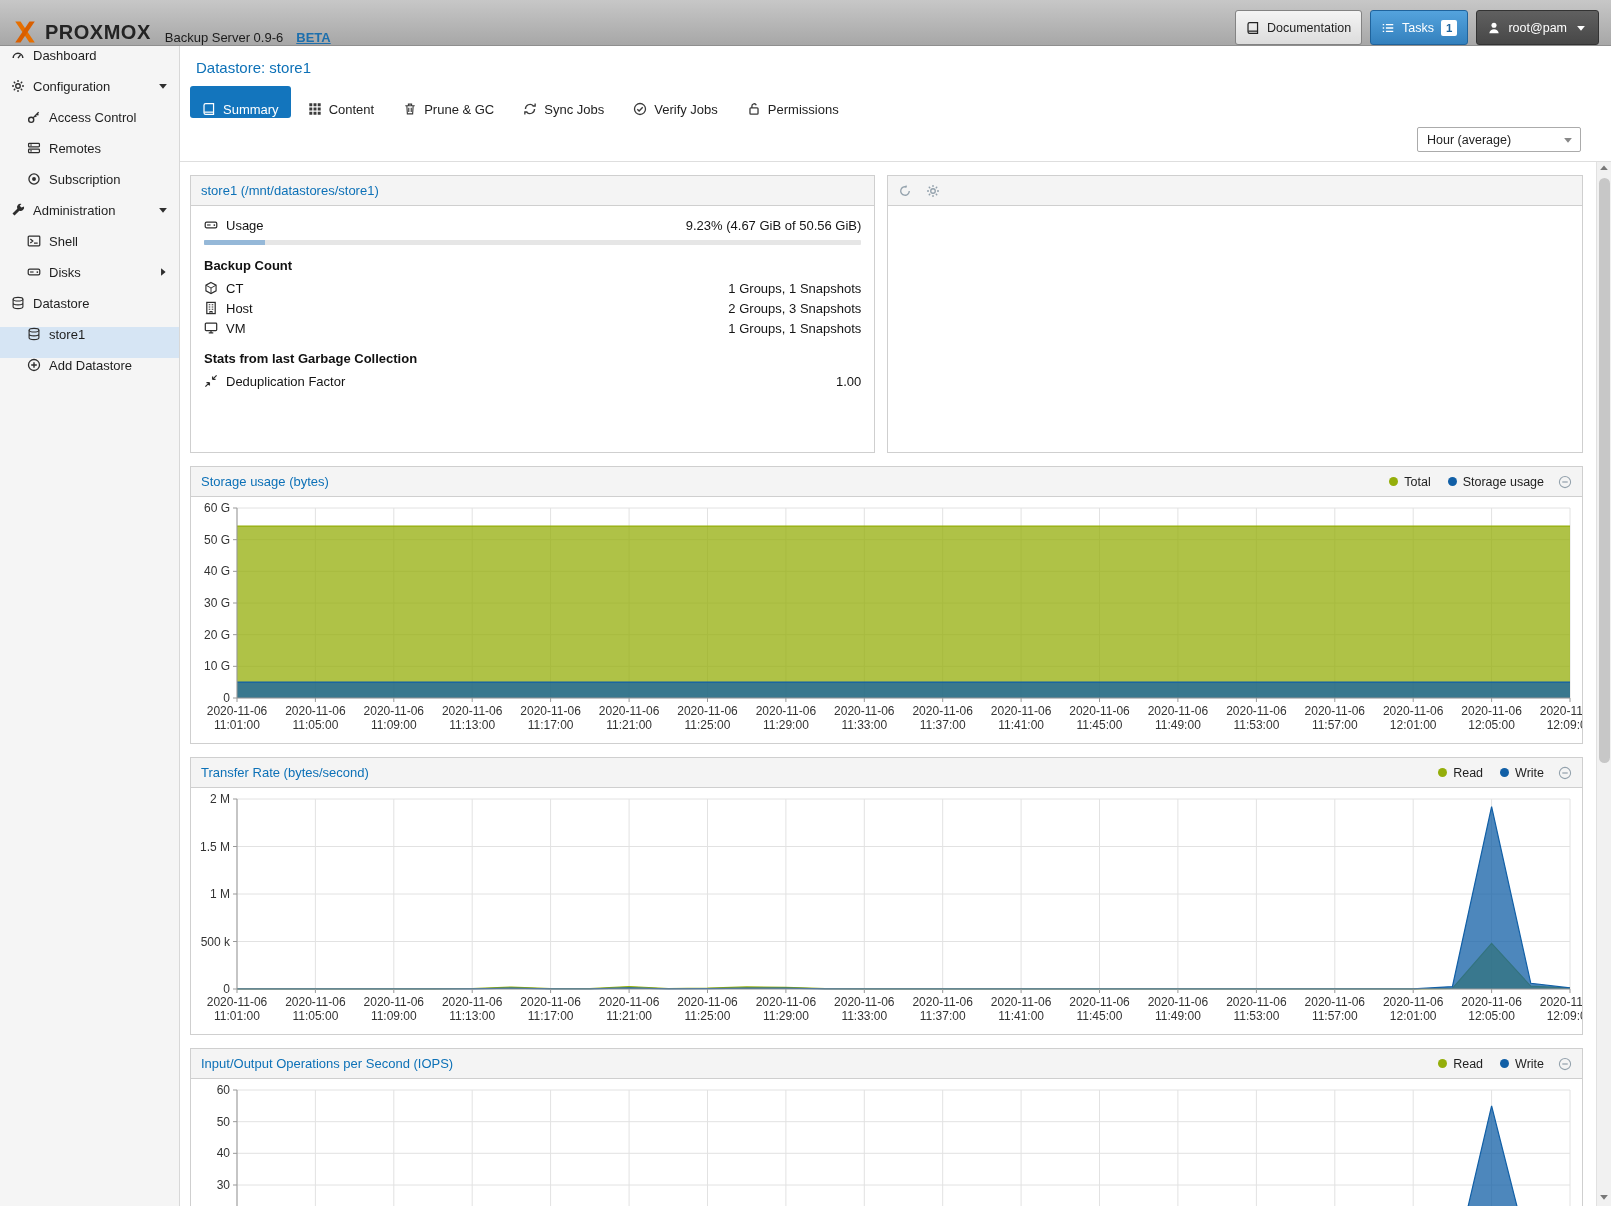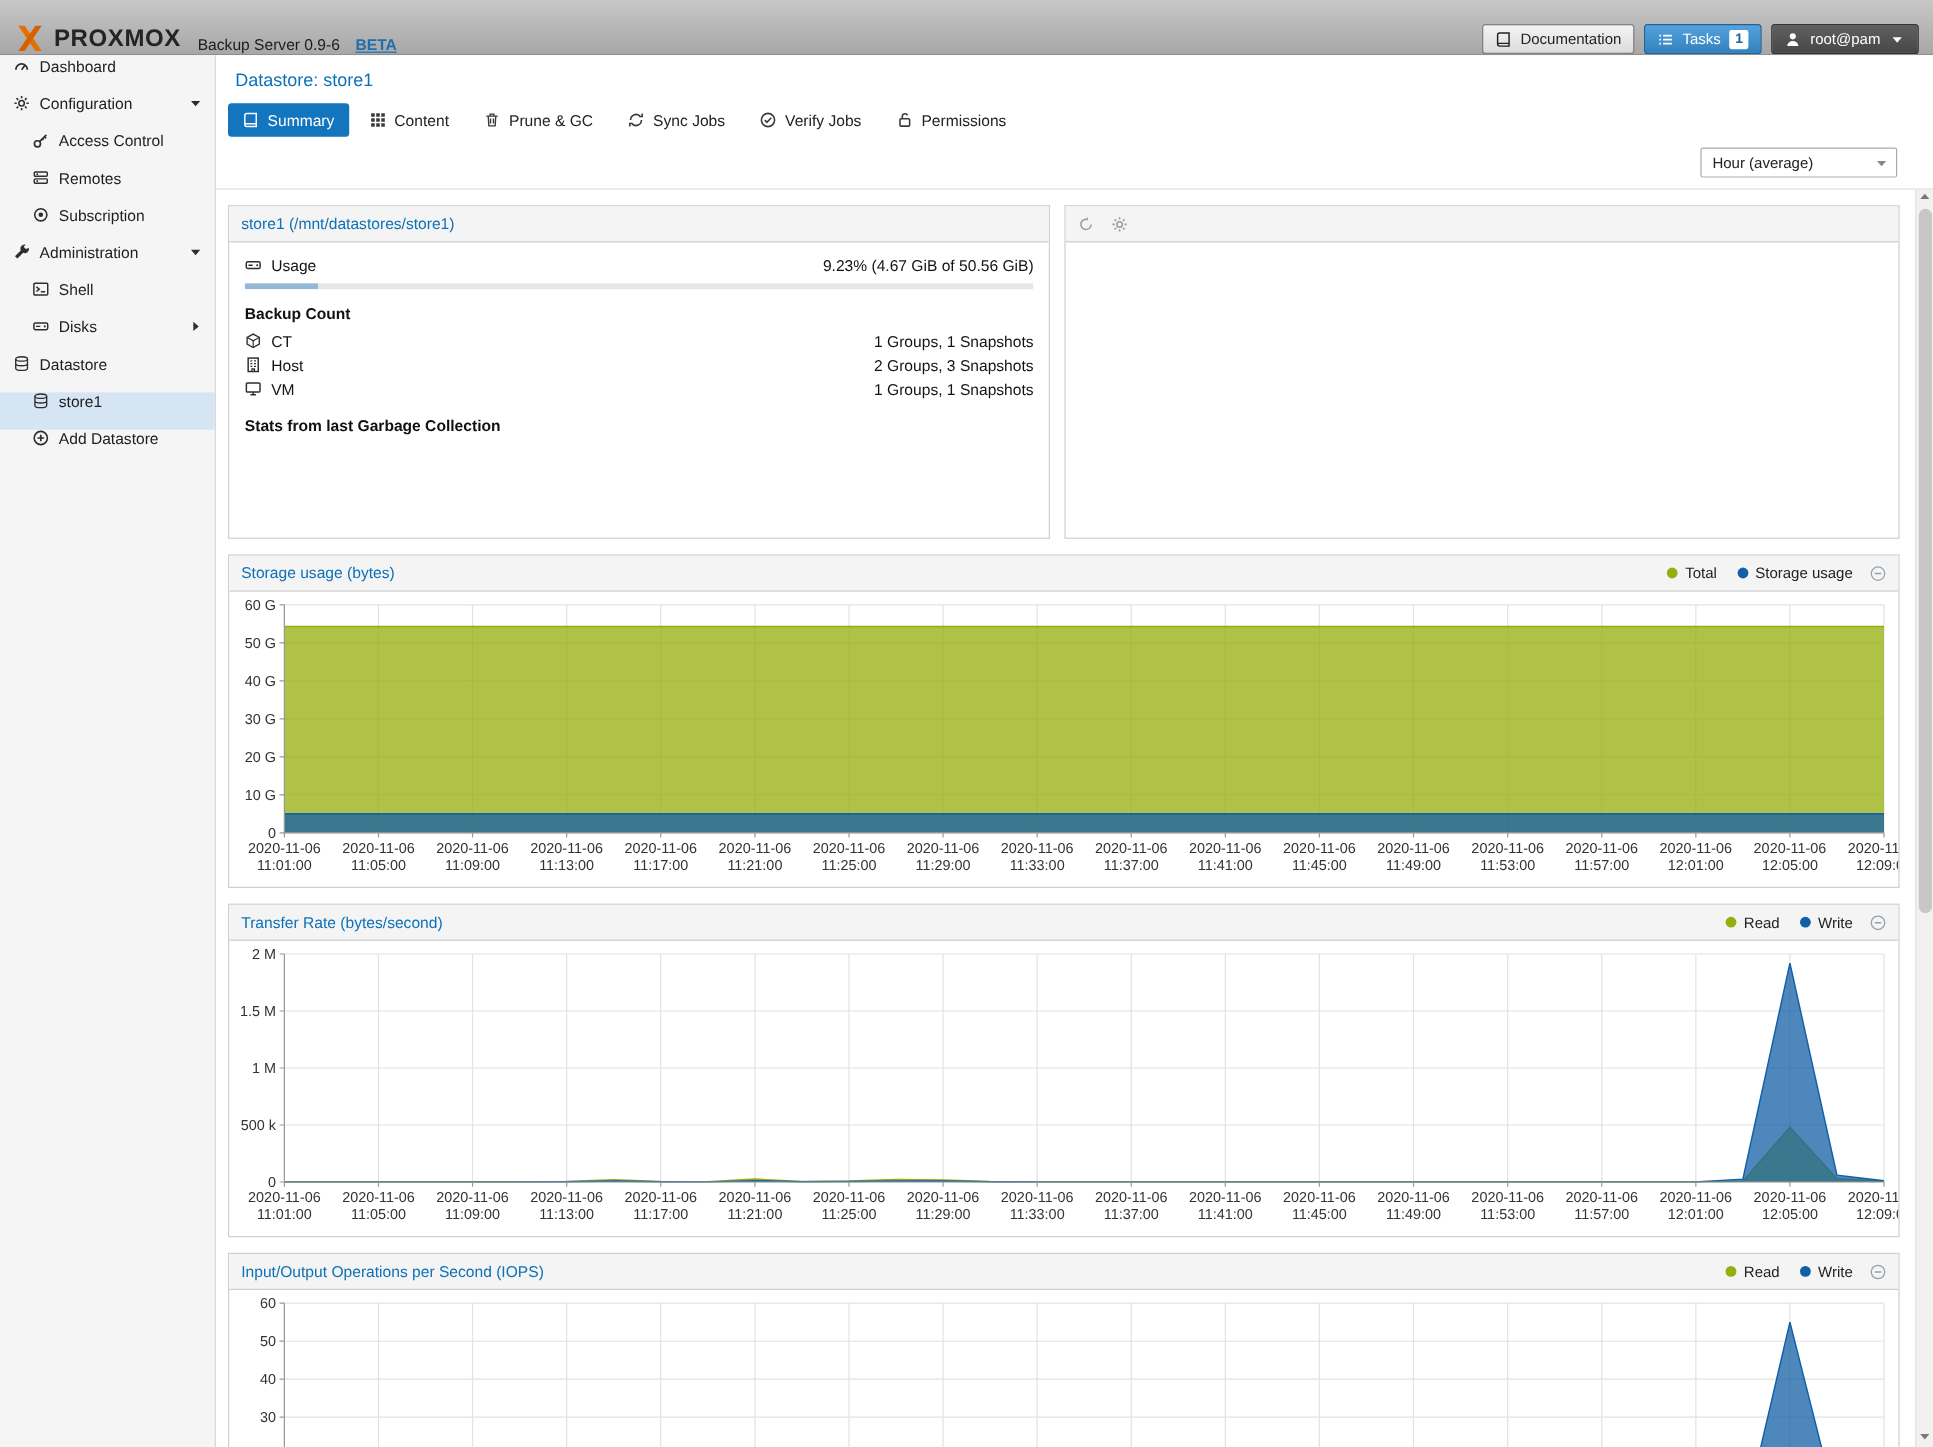--- a/index.html
+++ b/index.html
@@ -7,40 +7,40 @@
   body{font-family:"Liberation Sans","DejaVu Sans",sans-serif;background:#fff;color:#1a1a1a;font-size:13px}
   .app{display:flex;flex-direction:column;height:100%}
 
   
   .topbar{height:46px;flex:0 0 46px;background:linear-gradient(#c7c7c7,#a7a7a7);display:flex;align-items:flex-end;padding:0 12px;gap:8px;border-bottom:1px solid #8f8f8f}
   .brand{display:flex;align-items:center;gap:7px}
   .brand-text{font-size:20px;font-weight:bold;color:#242424;letter-spacing:.5px}
   .product{font-size:13px;color:#1c1c1c;margin-left:6px}
   .beta{color:#1d6fad;font-weight:bold;text-decoration:underline;margin-left:5px;cursor:pointer;font-size:13px}
   .top-spacer{flex:1}
-  .tbtn{display:inline-flex;align-items:center;gap:7px;height:25px;padding:0 10px;font-size:12.5px;border:1px solid #838383;border-radius:3px;background:linear-gradient(#f4f4f4,#dcdcdc);color:#222;cursor:pointer;font-family:inherit}
+  .tbtn{display:inline-flex;align-items:center;gap:7px;height:35px;padding:0 10px;font-size:12.5px;border:1px solid #838383;border-radius:3px;background:linear-gradient(#f4f4f4,#dcdcdc);color:#222;cursor:pointer;font-family:inherit}
   .tbtn.tasks{background:linear-gradient(#54a3dd,#3380bd);border-color:#1f639c;color:#fff}
   .badge{background:#fff;color:#1f639c;font-weight:bold;font-size:11.5px;border-radius:2px;padding:0 5px;line-height:16px}
   .tbtn.user{background:linear-gradient(#606060,#474747);border-color:#333;color:#fff}
   .tbtn .i{display:inline-flex}
 
   
   .main{flex:1;display:flex;min-height:0}
   .sidebar{width:180px;flex:0 0 180px;background:#f5f5f5;border-right:1px solid #d8d8d8;padding-top:2px}
   .nav-item{display:flex;height:31px;padding:0 9px 0 11px;font-size:13px;color:#1e1e1e;cursor:pointer;gap:8px}
   .nav-item .lbl{flex:1;white-space:nowrap}
   .nav-item.child{padding-left:27px}
   .nav-item.selected{background:#d6e5f4}
   .nav-item .i{color:#2e2e2e;display:inline-flex}
   .caret{color:#6e6e6e;display:inline-flex}
 
   .content{flex:1;position:relative;min-width:0;display:flex;flex-direction:column;background:#fff}
   .page-title{color:#0d71b7;font-size:15px;font-weight:400;padding:13px 16px 0}
   .tabs{display:flex;gap:5px;padding:10px 10px 9px;align-items:center}
-  .tab{display:inline-flex;align-items:center;gap:7px;height:28px;padding:0 12px;border:0;background:transparent;font-size:13px;color:#222;cursor:pointer;border-radius:3px;font-family:inherit}
+  .tab{display:inline-flex;gap:7px;height:28px;padding:16px 12px;border:0;background:transparent;font-size:13px;color:#222;cursor:pointer;border-radius:3px;font-family:inherit}
   .tab .i{color:#3b3b3b;display:inline-flex}
   .tab.active{background:#1375bd;color:#fff}
   .tab.active .i{color:#fff}
   .range-row{display:flex;justify-content:flex-end;padding:0 30px 9px 16px;border-bottom:1px solid #dedede}
   .combo{width:164px;height:25px;border:1px solid #ababab;border-radius:2px;background:#fff;display:flex;align-items:center;padding:0 5px 0 9px;font-size:12.5px;color:#222;cursor:pointer}
   .combo .lbl{flex:1}
   .combo .caret{color:#888}
 
   .scrollwrap{flex:1;position:relative;min-height:0;overflow:hidden}
   .panels{position:absolute;top:0;left:0;right:15px;bottom:0;padding:13px 13px 13px 10px;display:flex;flex-direction:column;gap:13px;overflow:hidden}
@@ -360,20 +360,29 @@
                   <span class="i">
                       <svg viewBox="0 0 16 16" width="14" height="14">
                         <rect x="1.5" y="2.4" width="13" height="8.6" rx="1" fill="none" stroke="currentColor" stroke-width="1.4"></rect>
                         <path d="M5.4 13.6h5.2M8 11v2.6" stroke="currentColor" stroke-width="1.4"></path>
                       </svg>
                     </span>
                   <span>VM</span>
                   <span class="val">1 Groups, 1 Snapshots</span>
                 </div>
                 <div class="sec">Stats from last Garbage Collection</div>
+                <div class="krow">
+                  <span class="i">
+                      <svg viewBox="0 0 16 16" width="14" height="14">
+                        <path d="M14.4 1.6L9.8 6.2M9.8 6.2V2.8M9.8 6.2h3.4M1.6 14.4l4.6-4.6M6.2 9.8v3.4M6.2 9.8H2.8" fill="none" stroke="currentColor" stroke-width="1.4"></path>
+                      </svg>
+                    </span>
+                  <span>Deduplication Factor</span>
+                  <span class="val">1.00</span>
+                </div>
               </div>
             </div>
 
             <div class="panel p-comment">
               <div class="phead">
                 <span class="hicon i">
                     <svg viewBox="0 0 16 16" width="14" height="14">
                       <path d="M12.9 8A4.9 4.9 0 1 1 9.8 3.4" fill="none" stroke="currentColor" stroke-width="1.5"></path>
                       <path d="M9.4 0.9l.6 2.7-2.7.6z" fill="currentColor"></path>
                     </svg>

